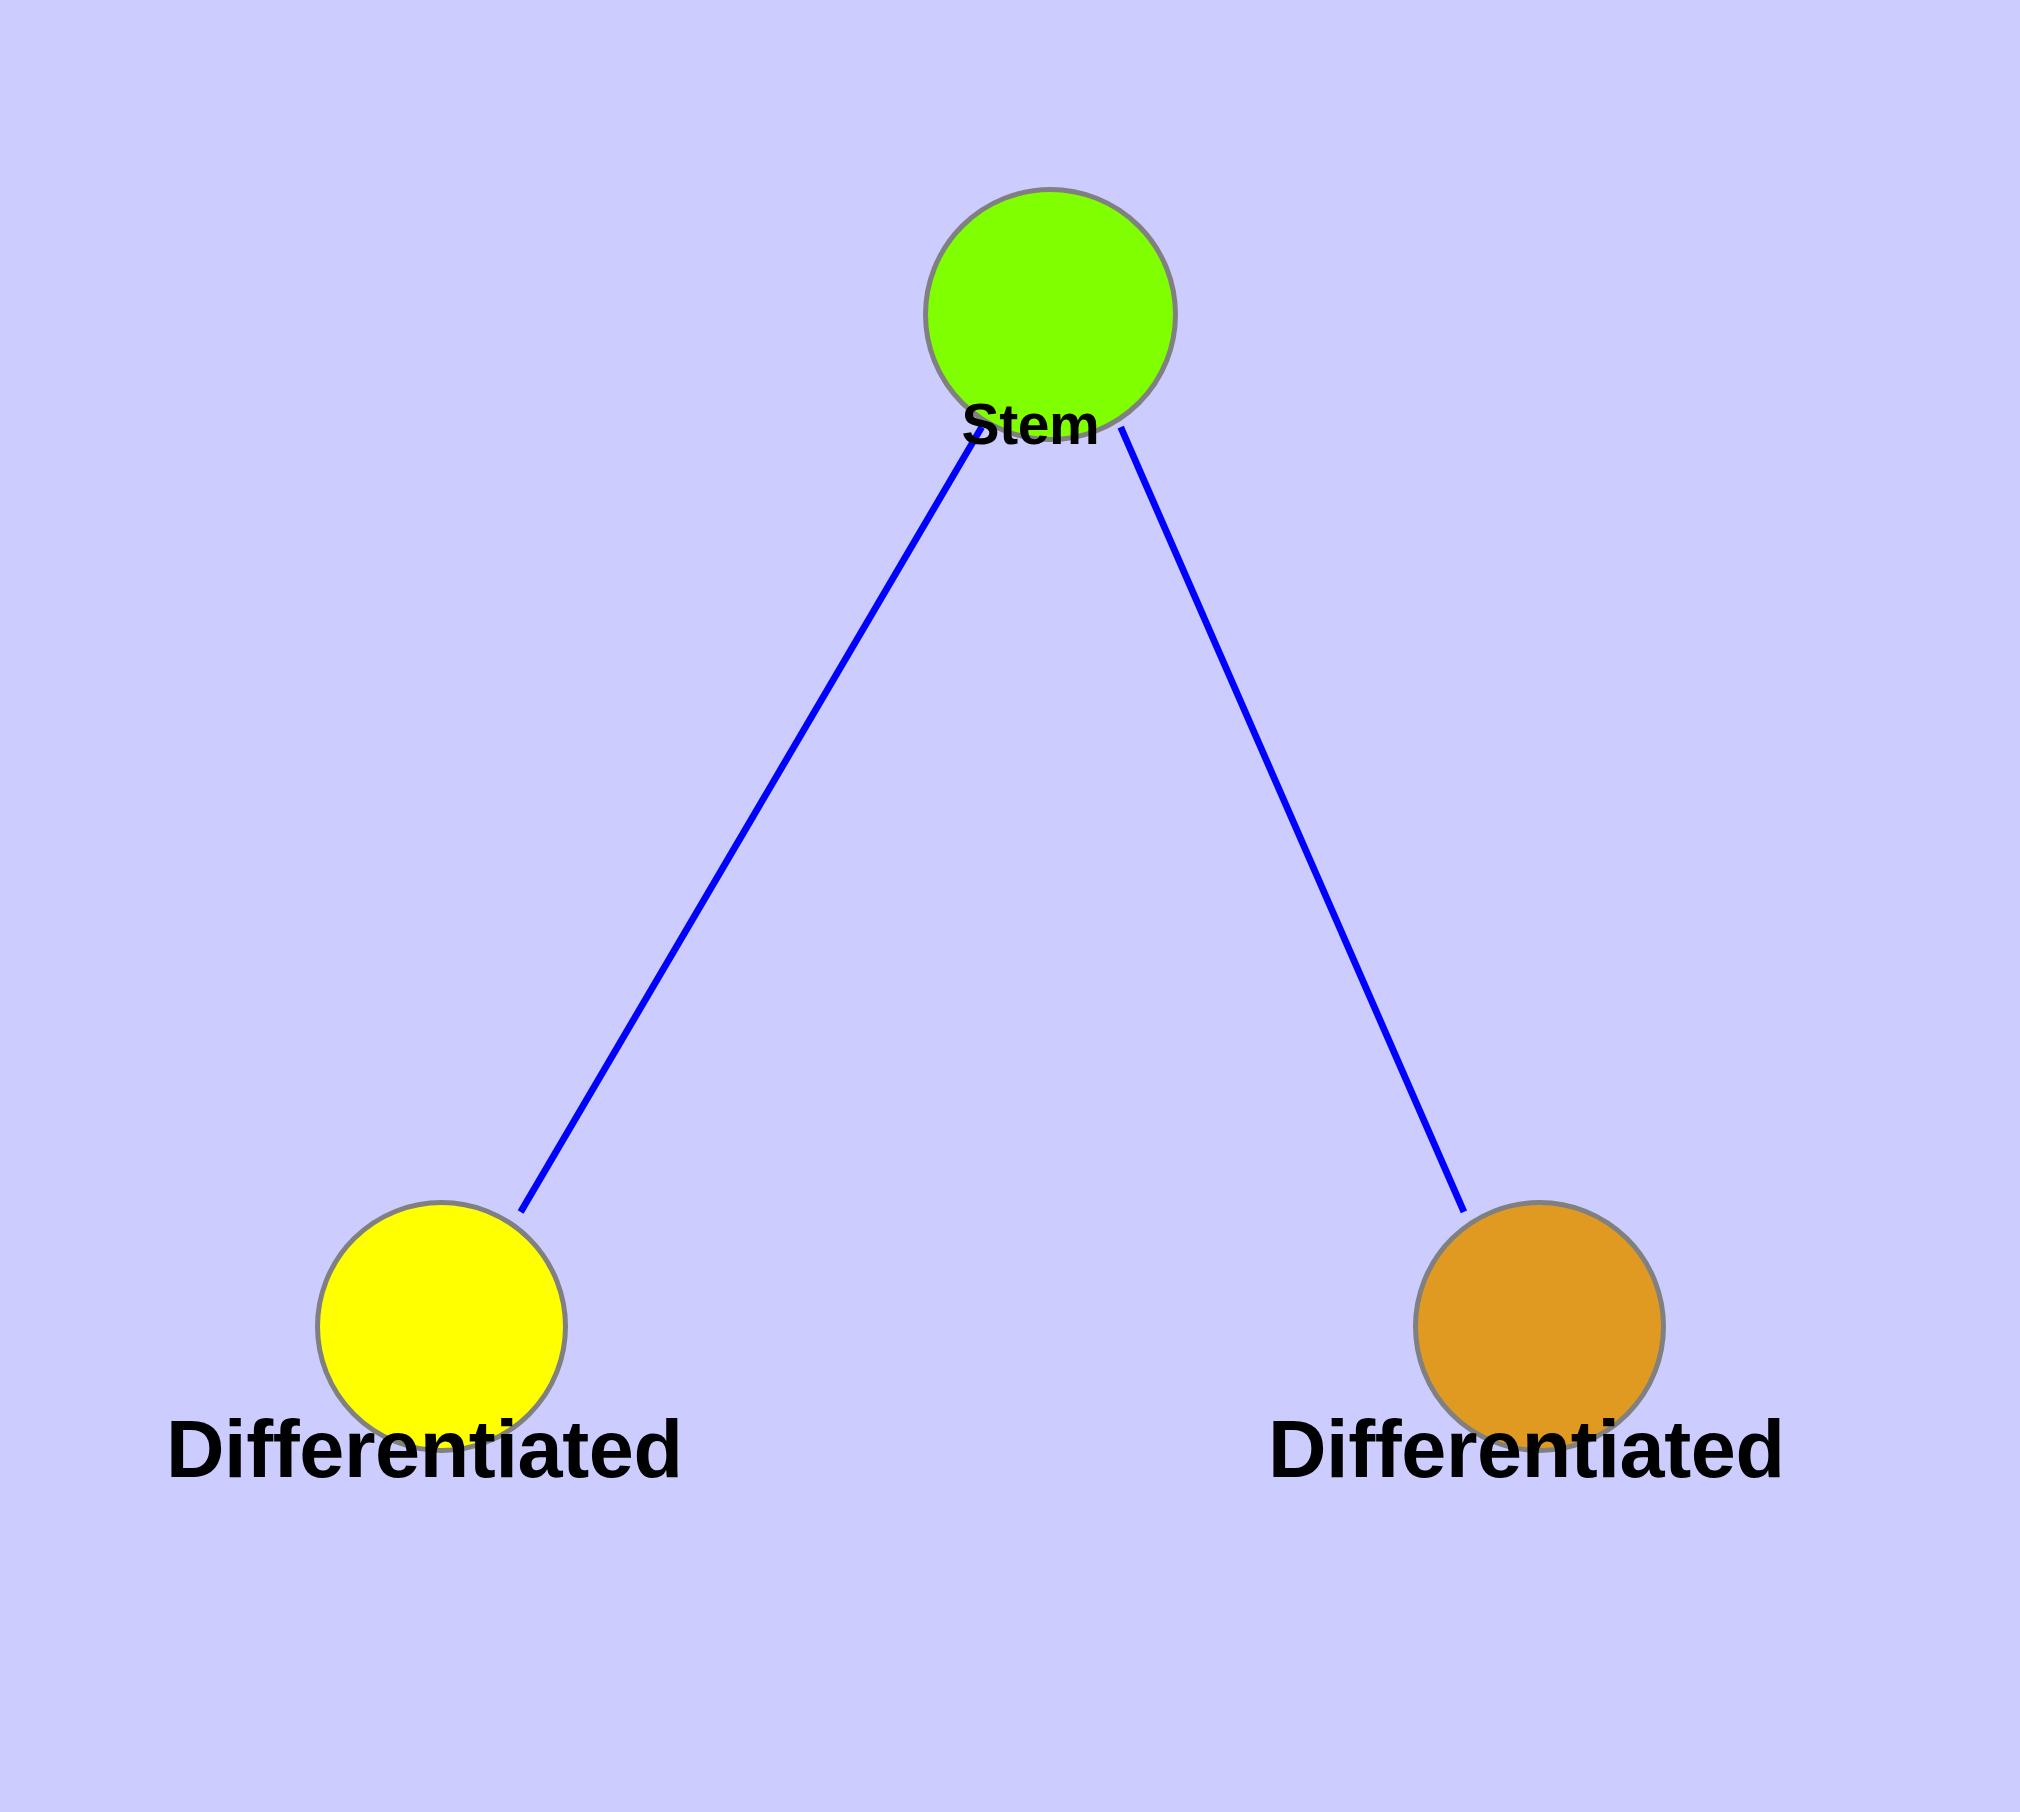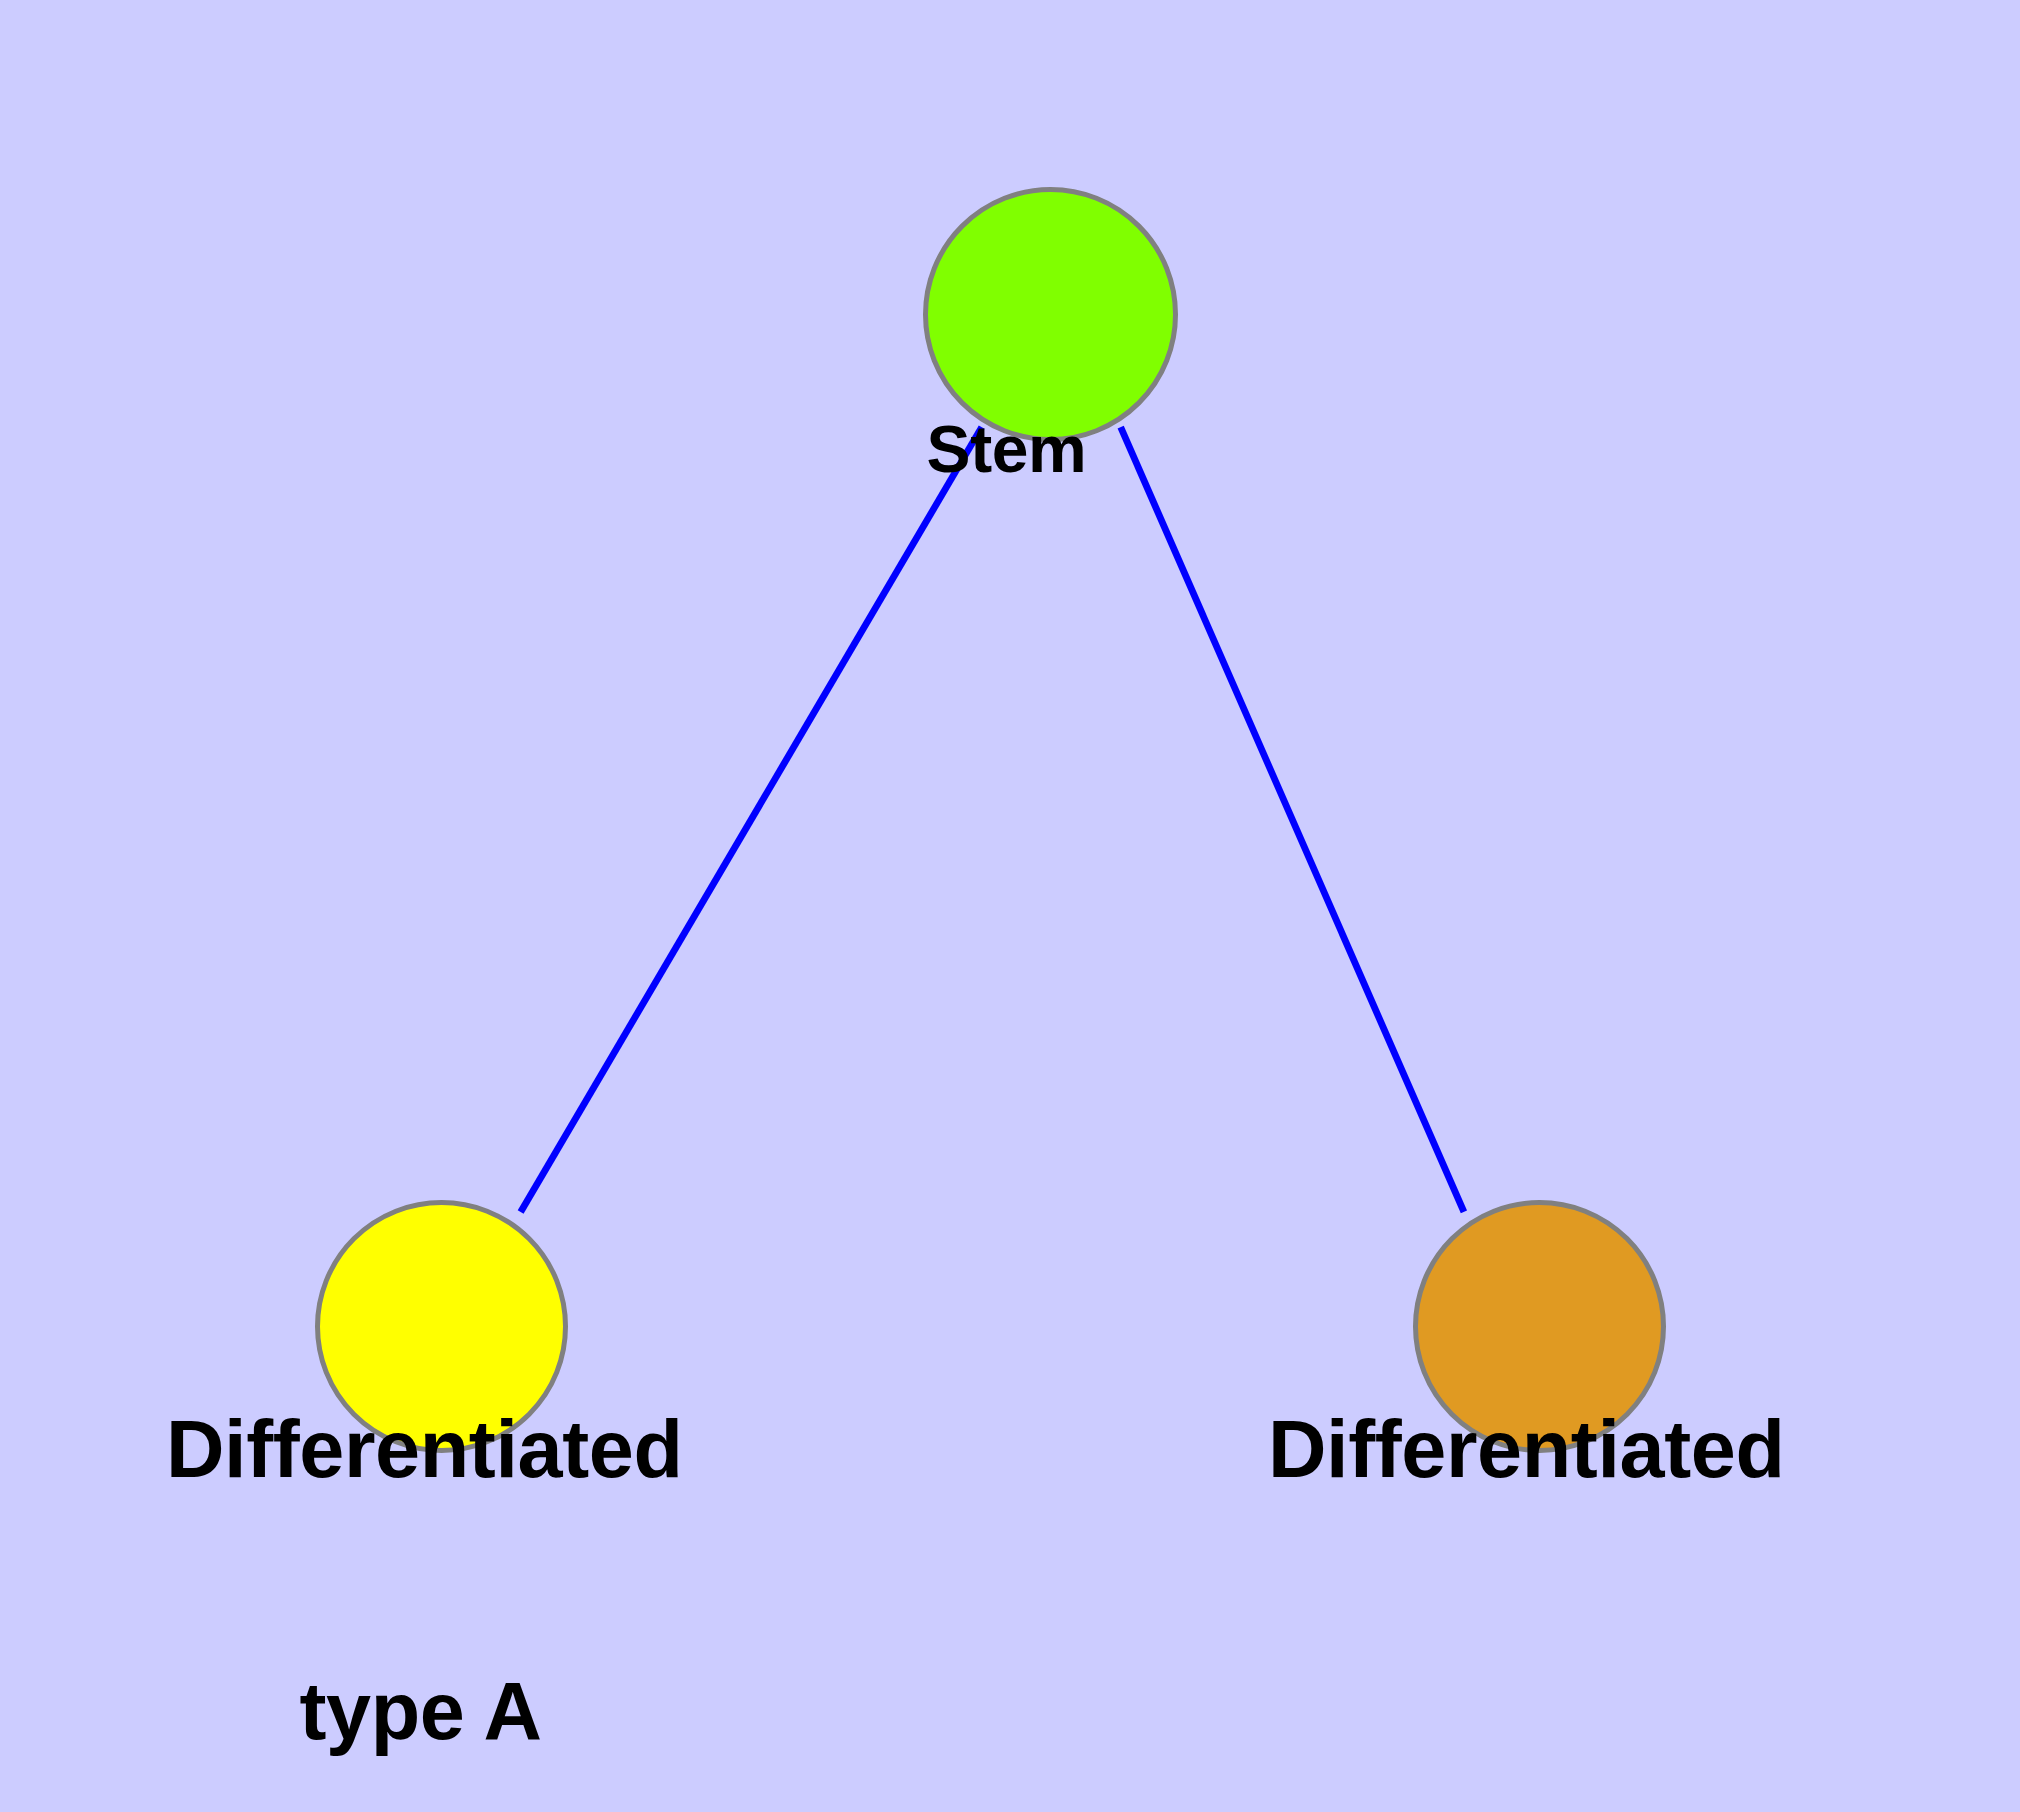--- a/index.html
+++ b/index.html
@@ -54,24 +54,24 @@
     position: absolute;
     color: #000000;
     font-weight: bold;
     text-align: center;
     white-space: pre;
     line-height: 1.08;
     letter-spacing: -0.4px;
     pointer-events: none;
   }
   #label-stem {
-    left: 752px;
+    left: 776px;
     top: 271px;
     width: 509px;
-    font-size: 66px;
+    font-size: 57px;
   }
   #label-type-a {
     left: 166px;
     top: 1231px;
     width: 509px;
     font-size: 81px;
   }
   #label-type-b {
     left: 1268px;
     top: 1231px;
@@ -94,21 +94,20 @@
   <div class="node" id="node-type-a"></div>
 
   <div class="node" id="node-type-b"></div>
 
   <div class="node-label" id="label-stem">
     <div>Stem</div>
   </div>
 
   <div class="node-label" id="label-type-a">
     <div>Differentiated</div>
-    <div>type A</div>
   </div>
 
   <div class="node-label" id="label-type-b">
     <div>Differentiated</div>
   </div>
 
 </div>
 
 
 </body></html>

